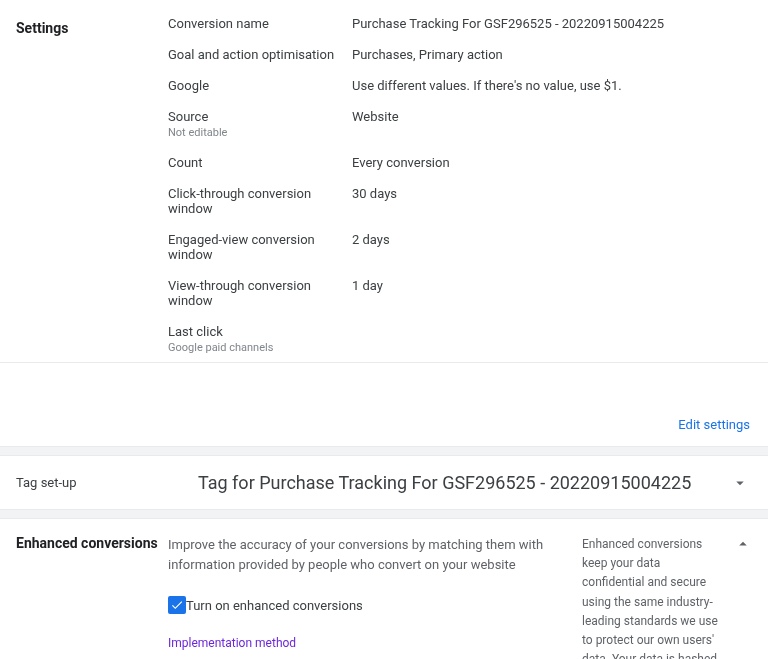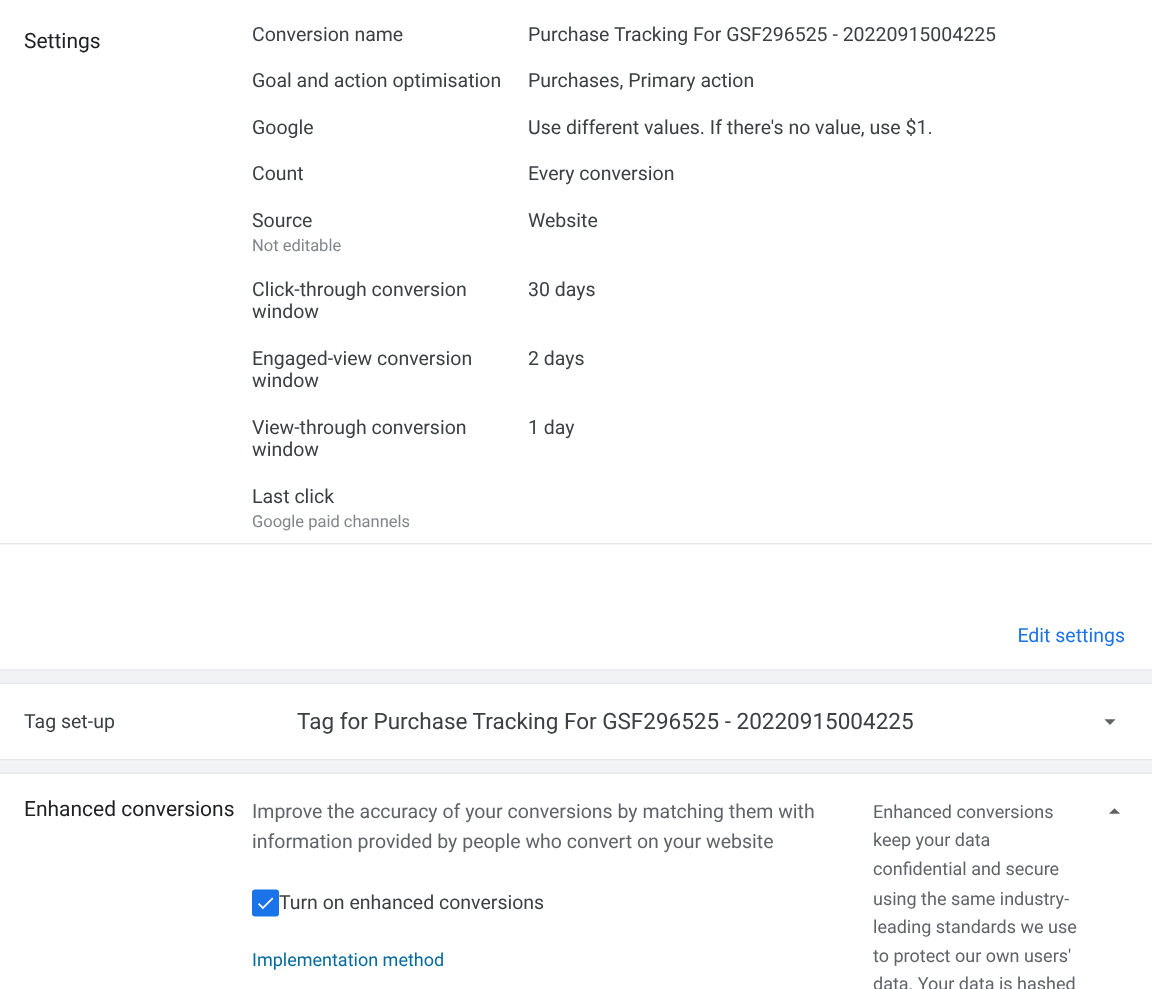--- a/index.html
+++ b/index.html
@@ -5,46 +5,46 @@
   * { box-sizing: border-box; margin: 0; padding: 0; }
   body {
     font-family: Roboto, "Helvetica Neue", Arial, sans-serif;
     font-size: 13px;
     color: #3c4043;
     background: #fff;
     width: 768px;
   }
   .section { display: flex; padding: 0 16px; }
   .left-col { width: 152px; flex-shrink: 0; padding-top: 12px; }
-  .left-title { font-size: 14px; font-weight: 400; color: #202124; }
+  .left-title { font-size: 14px; font-weight: 700; color: #202124; }
   .right-col { flex: 1; }
   .kv-row { display: flex; padding: 8px 0; }
   .kv-label { width: 184px; flex-shrink: 0; font-size: 13px; color: #3c4043; }
   .kv-sub { font-size: 11px; color: #80868b; margin-top: 2px; }
   .kv-value { font-size: 13px; color: #3c4043; }
   .edit-row {
     display: flex; justify-content: flex-end; padding: 14px 18px;
     border-top: 1px solid #e8eaed;
   }
   .link { color: #1a73e8; cursor: pointer; font-size: 13px; margin-top: 40px; }
   .band-sep { height: 10px; background: #f1f3f4; border-top:1px solid #e8eaed; border-bottom:1px solid #e8eaed;}
   .tag-row {
     display: flex; align-items: center; padding: 16px;
   }
   .tag-left { width: 152px; flex-shrink:0; font-size:13px; color:#3c4043; }
-  .tag-mid { flex:1; font-size:15px; color:#3c4043; padding-left:30px;}
+  .tag-mid { flex:1; font-size:18px; color:#3c4043; padding-left:30px;}
   .chev { width: 24px; display:flex; justify-content:center; color:#5f6368; cursor:pointer;}
   .enh-body { flex:1; padding-right:20px; }
   .enh-desc { font-size:13px; color:#5f6368; line-height:1.5; }
   .check-row { display:flex; align-items:center; margin:22px 0 22px 0;}
   .checkbox {
     width:18px; height:18px; border-radius:2px; background:#1a73e8;
     display:flex; align-items:center; justify-content:center; cursor:pointer;
   }
-  .impl-label { font-size:12px; color:#0369a1; margin-bottom:18px;}
+  .impl-label { font-size:12px; color:#6d28d9; margin-bottom:18px;}
   .impl-row { display:flex; align-items:center; gap:3px; }
   .pencil { color:#5f6368; cursor:pointer; }
   .info-box {
     display:flex; gap:12px; background:#e8f0fe; border-radius:6px;
     padding:14px 16px; margin-top:22px; align-items:flex-start;
   }
   .side-panel { width:170px; flex-shrink:0; font-size:12px; color:#5f6368; line-height:1.6;}
   .side-top { display:flex; align-items:flex-start; gap:10px;}
   .side-chev { color:#5f6368; cursor:pointer; }
   .enh-wrap { display:flex; padding:16px; }
@@ -72,30 +72,30 @@
         <div class="kv-value">Purchases, Primary action</div>
       </div>
       <div class="kv-row">
         <div class="kv-label">
           <div>Google</div>
         </div>
         <div class="kv-value">Use different values. If there's no value, use $1.</div>
       </div>
       <div class="kv-row">
         <div class="kv-label">
-          <div>Count</div>
-        </div>
-        <div class="kv-value">Every conversion</div>
-      </div>
-      <div class="kv-row">
-        <div class="kv-label">
           <div>Source</div>
           <div class="kv-sub">Not editable</div>
         </div>
         <div class="kv-value">Website</div>
+      </div>
+      <div class="kv-row">
+        <div class="kv-label">
+          <div>Count</div>
+        </div>
+        <div class="kv-value">Every conversion</div>
       </div>
       <div class="kv-row">
         <div class="kv-label">
           <div>Click-through conversion window</div>
         </div>
         <div class="kv-value">30 days</div>
       </div>
       <div class="kv-row">
         <div class="kv-label">
           <div>Engaged-view conversion window</div>

